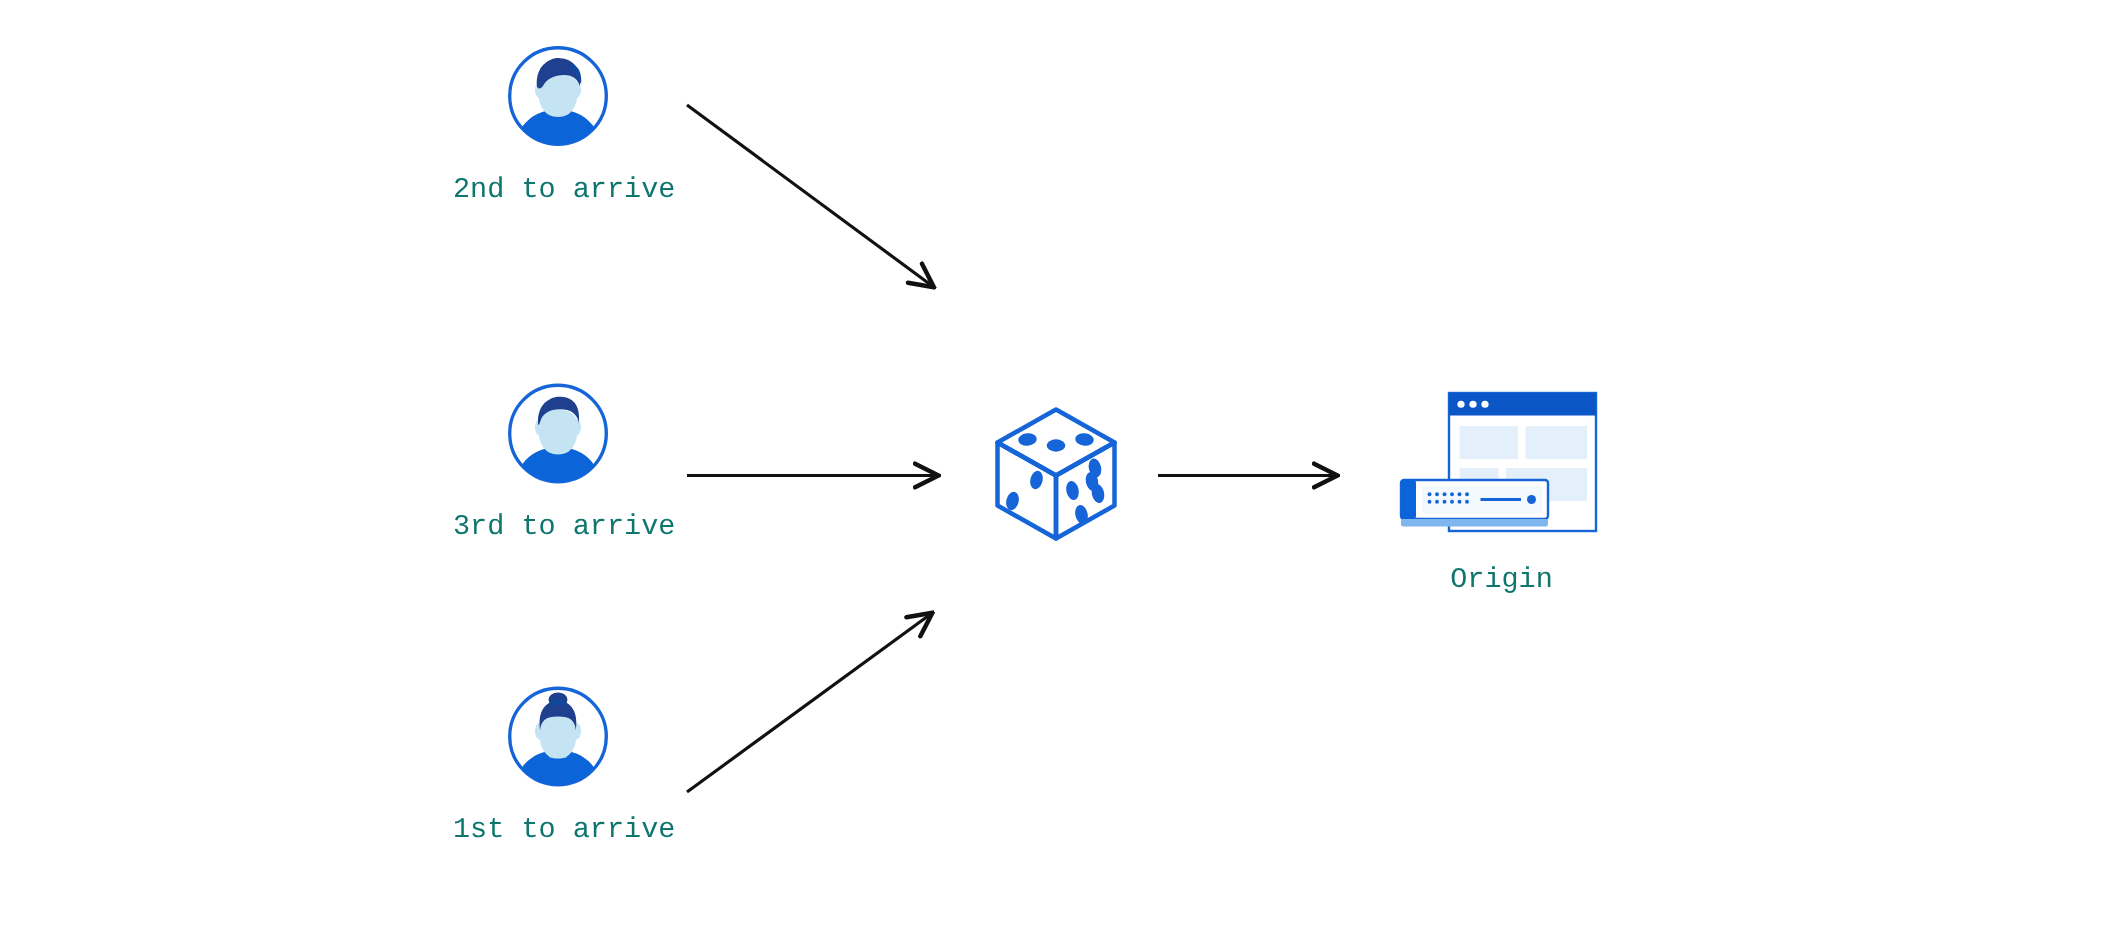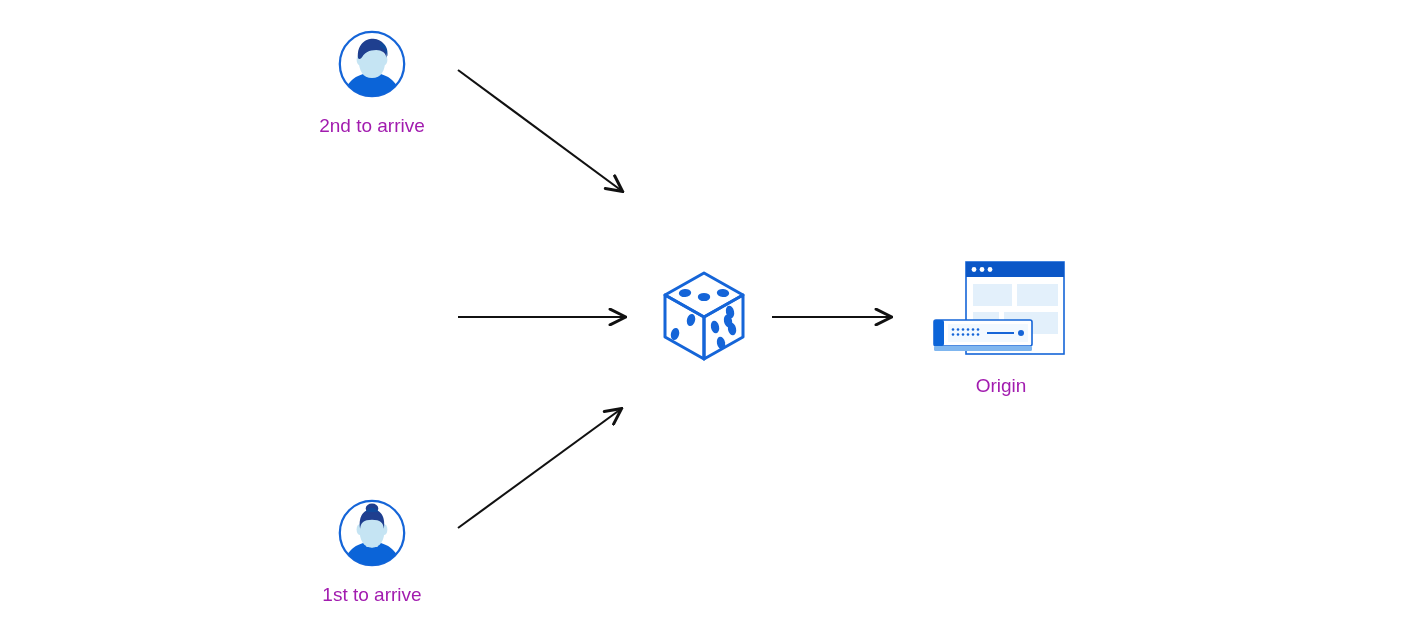--- a/index.html
+++ b/index.html
@@ -22,24 +22,24 @@
     position: absolute;
   }
   .avatar {
     width: 70px;
     height: 70px;
   }
   .node-label {
     position: absolute;
     font-size: 19px;
     line-height: 22px;
-    color: #a21caf;
+    color: #0f766e;
     white-space: nowrap;
     text-align: center;
-    font-family: Liberation Sans, sans-serif;
+    font-family: Liberation Mono, monospace;
   }
   .edge-layer {
     position: absolute;
     left: 0;
     top: 0;
     width: 1405px;
     height: 633px;
     pointer-events: none;
   }
   .dice-node {
@@ -87,22 +87,42 @@
         <ellipse cx="33" cy="44" rx="5" ry="8" fill="#c5e4f3"></ellipse>
         <ellipse cx="67" cy="44" rx="5" ry="8" fill="#c5e4f3"></ellipse>
         <path d="M31 42 C31 22 69 22 69 42 C69 60 63 70 50 70 C37 70 31 60 31 42 Z" fill="#c5e4f3"></path>
         <path d="M30 41 C28 20 44 13 52 14 C66 15 72 25 71 41 C69 34 64 30 56 30 C46 30 39 34 36 40 C34 43 31 44 30 41 Z" fill="#1f3f8f"></path>
         <path d="M62 19 C70 21 73 29 72 39 C70 33 67 28 61 25 Z" fill="#10499b"></path>
       </g>
     </svg>
     <div class="node-label" style="left:-35px; top:86px; width:140px;">2nd to arrive</div>
   </div>
 
-
-  <div class="node" style="left:337px; top:498px;">
+  <div class="node" style="left:337px; top:254px;">
+    <svg class="avatar" viewBox="0 0 100 100">
+      <defs>
+        <clipPath id="clipB">
+            <circle cx="50" cy="50" r="46"></circle>
+          </clipPath>
+      </defs>
+      <circle cx="50" cy="50" r="46" fill="#ffffff" stroke="#1565d8" stroke-width="3.2"></circle>
+      <g clip-path="url(#clipB)">
+        <path d="M50 63 C24 63 11 80 8 100 L92 100 C89 80 76 63 50 63 Z" fill="#0b64d8"></path>
+        <path d="M42 52 h16 v16 h-16 z" fill="#c5e4f3"></path>
+        <path d="M41 59 q9 7 18 0 l0 6 q-9 7 -18 0 z" fill="#a9d4ea"></path>
+        <ellipse cx="33" cy="44" rx="5" ry="8" fill="#c5e4f3"></ellipse>
+        <ellipse cx="67" cy="44" rx="5" ry="8" fill="#c5e4f3"></ellipse>
+        <path d="M31 42 C31 22 69 22 69 42 C69 60 63 70 50 70 C37 70 31 60 31 42 Z" fill="#c5e4f3"></path>
+        <path d="M31 40 C30 20 45 14 53 15 C67 16 71 26 70 40 C68 31 62 27 52 27 C42 27 35 31 33 39 C32 42 31 43 31 40 Z" fill="#1f3f8f"></path>
+      </g>
+    </svg>
+    <div class="node-label" style="left:-35px; top:86px; width:140px;">3rd to arrive</div>
+  </div>
+
+  <div class="node" style="left:337px; top:456px;">
     <svg class="avatar" viewBox="0 0 100 100">
       <defs>
         <clipPath id="clipC">
             <circle cx="50" cy="50" r="46"></circle>
           </clipPath>
       </defs>
       <circle cx="50" cy="50" r="46" fill="#ffffff" stroke="#1565d8" stroke-width="3.2"></circle>
       <g clip-path="url(#clipC)">
         <path d="M50 63 C24 63 11 80 8 100 L92 100 C89 80 76 63 50 63 Z" fill="#0b64d8"></path>
         <path d="M42 52 h16 v18 h-16 z" fill="#c5e4f3"></path>

